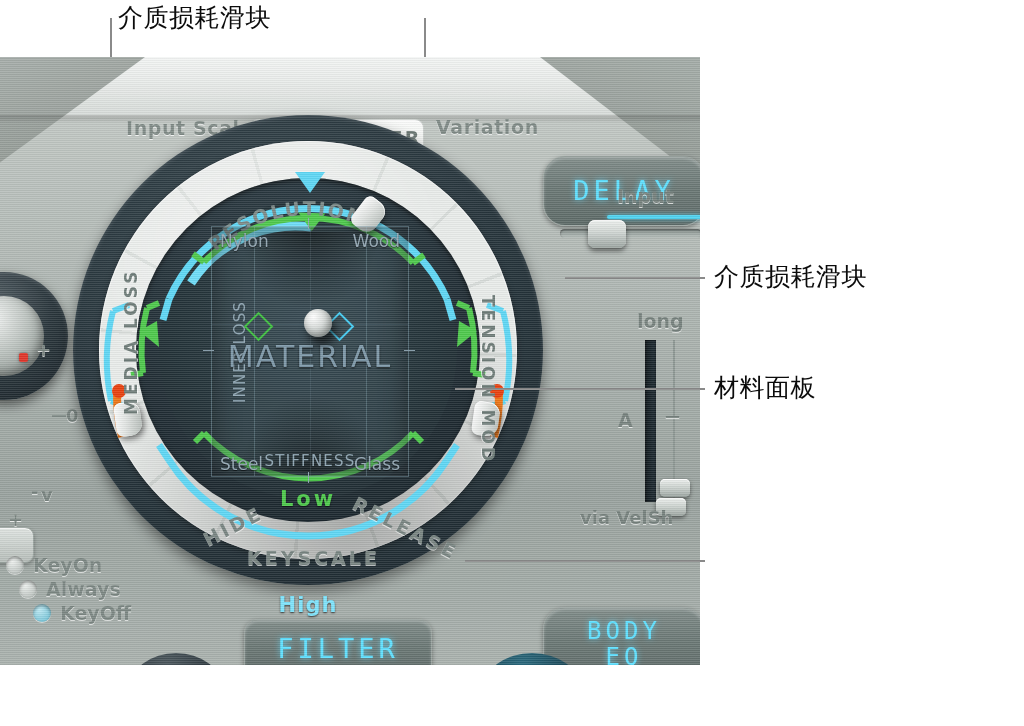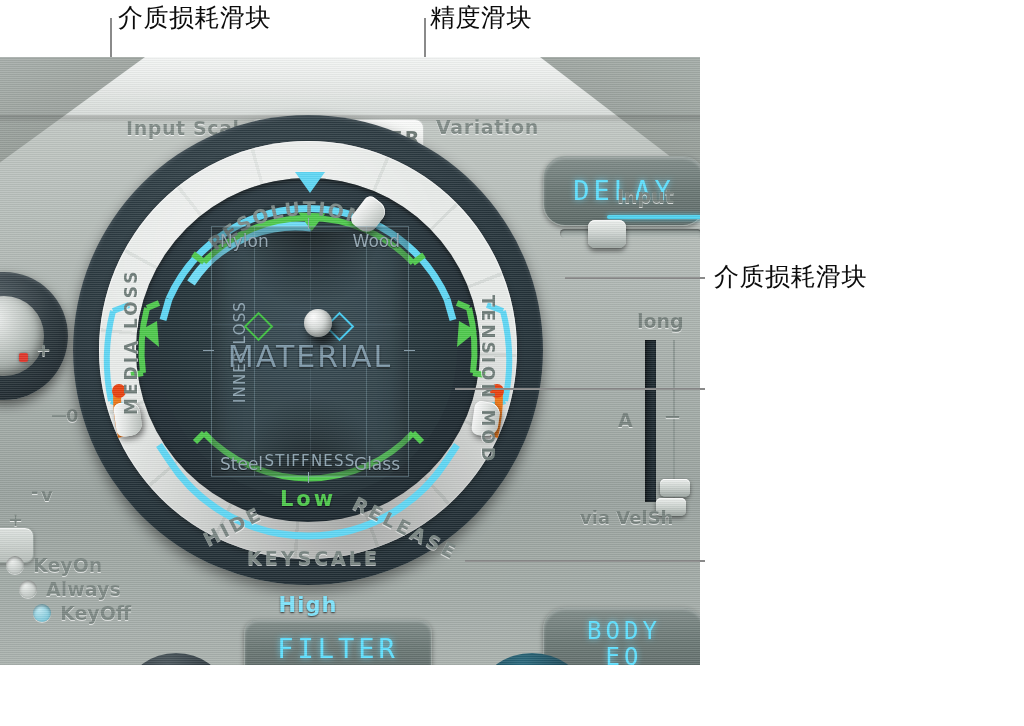--- a/index.html
+++ b/index.html
@@ -326,21 +326,20 @@
   }
 </style>
 </head>
 <body>
 
 <div id="root">
 
   <div class="ann-label" style="left:118px;top:2px;">介质损耗滑块</div>
   <div class="leader v" style="left:110px;top:18px;height:360px;"></div>
 
-  <div class="ann-label" style="left:430px;top:2px;">精度滑块</div>
   <div class="leader v" style="left:424px;top:18px;height:143px;"></div>
 
   <div id="shot">
 
     <div class="top-band"></div>
     <div class="wedge-l"></div>
     <div class="wedge-r"></div>
     <div class="top-band-shadow"></div>
 
     <div class="lbl lbl-input-scale">Input Scale</div>
@@ -515,17 +514,18 @@
 
     <div class="blue-circle" style="left:130px;top:596px;width:92px;height:70px;background:radial-gradient(circle at 40% 20%,#4c585e,#1a242a);"></div>
     <div class="blue-circle" style="left:484px;top:596px;width:96px;height:70px;background:radial-gradient(circle at 40% 20%,#2a6a7e,#12303b);"></div>
 
   </div>
 
   <div class="leader h" style="left:565px;top:277px;width:140px;"></div>
   <div class="ann-label" style="left:714px;top:261px;">介质损耗滑块</div>
 
   <div class="leader h" style="left:455px;top:388px;width:250px;"></div>
+  <div class="ann-label" style="left:714px;top:372px;">材料面板</div>
 
   <div class="leader h" style="left:465px;top:560px;width:240px;"></div>
 
 
 </div>
 
 </body></html>

